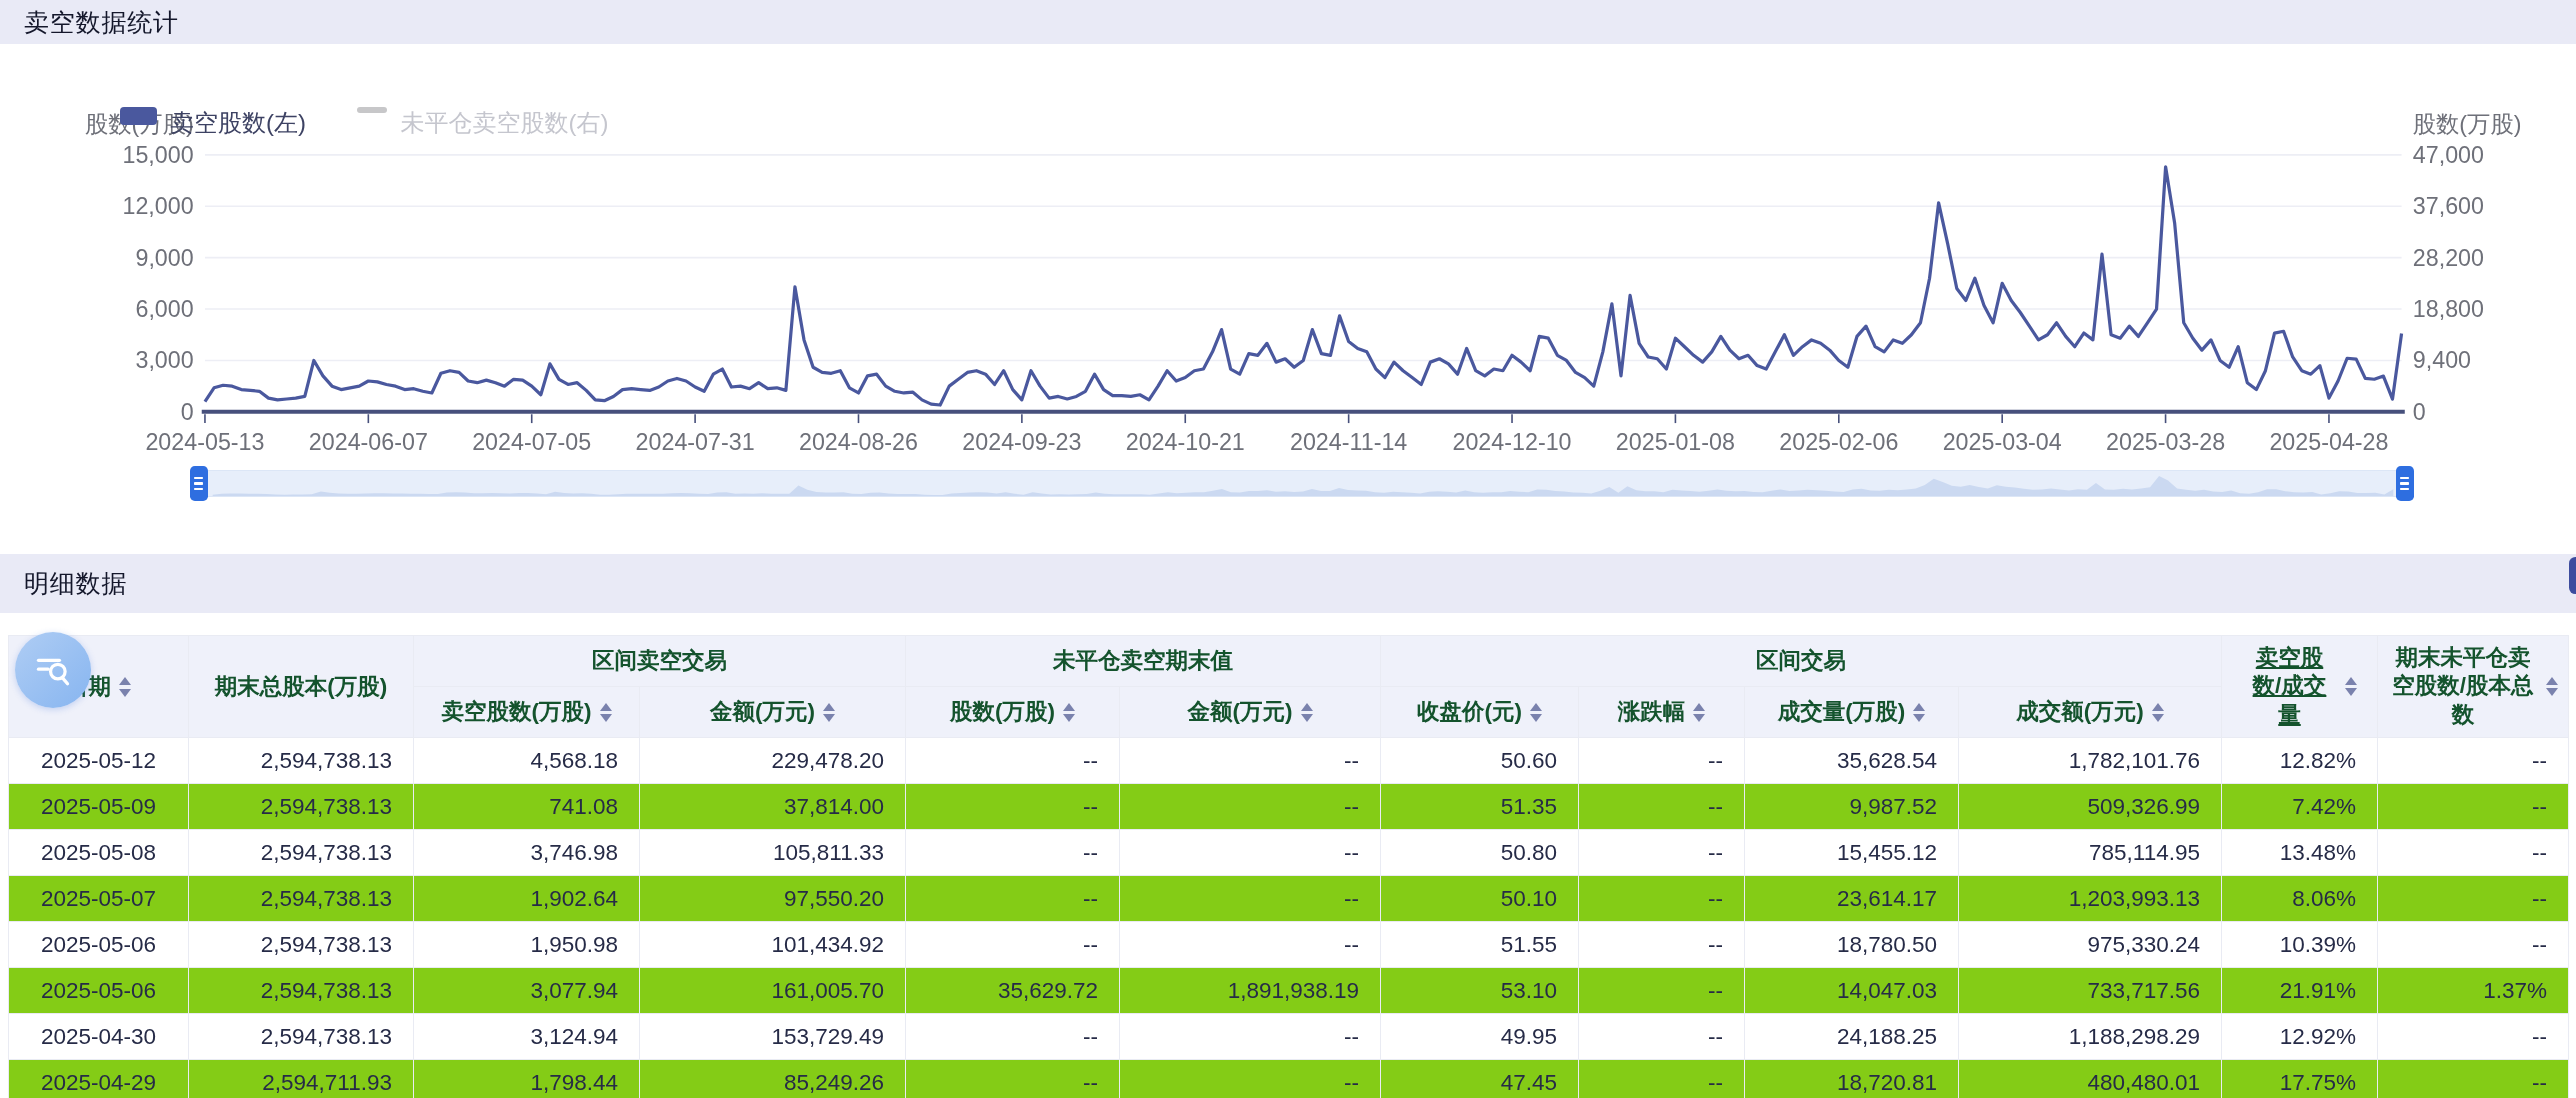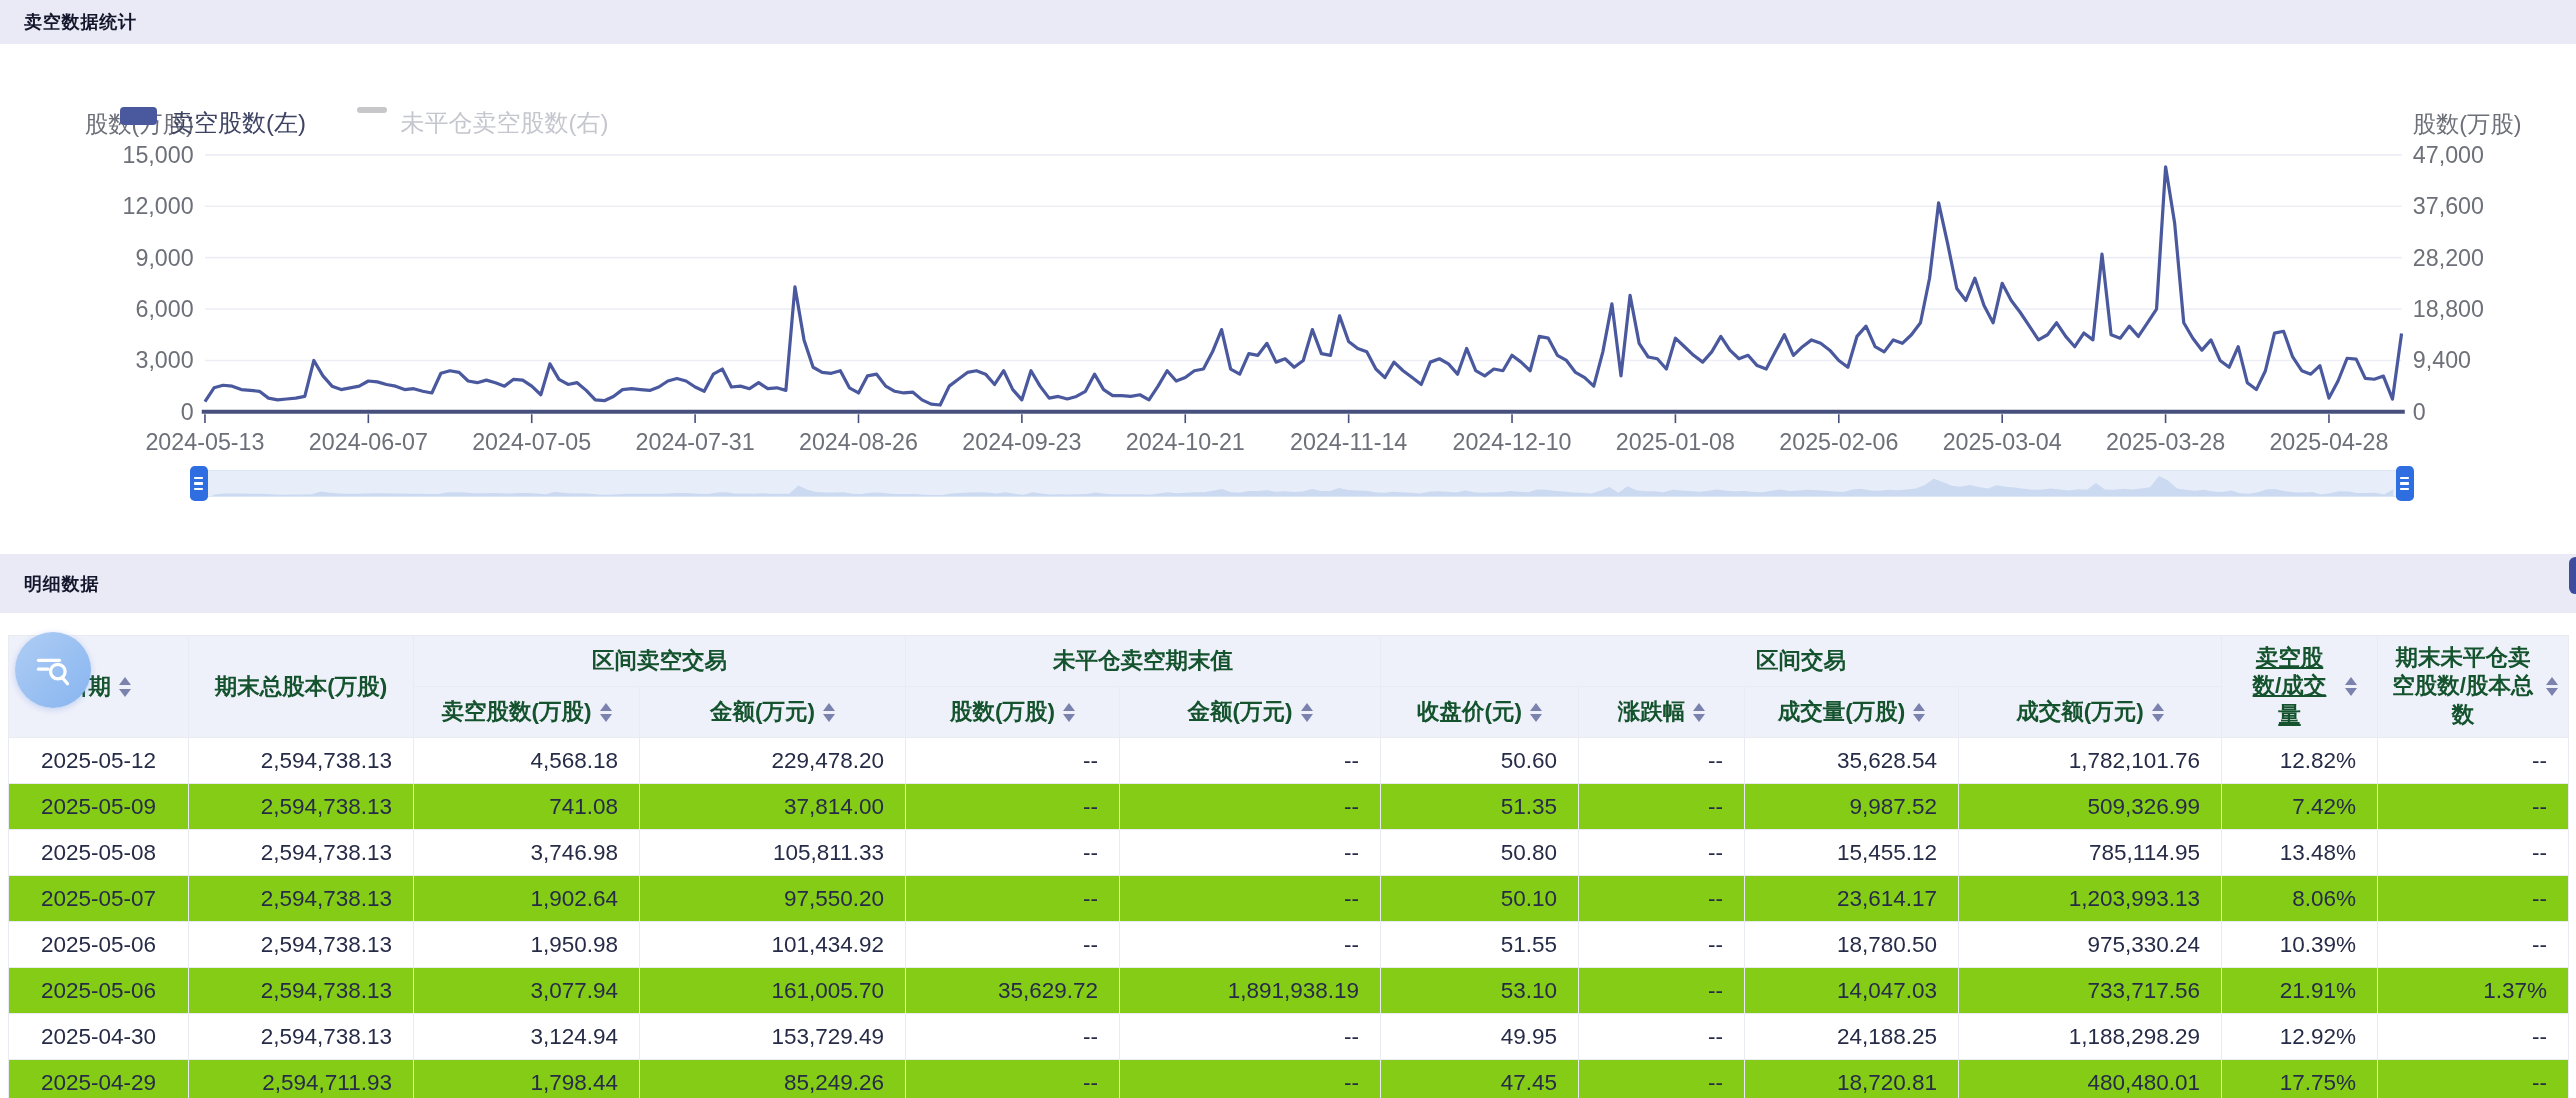--- a/index.html
+++ b/index.html
@@ -2,21 +2,21 @@
 <html style="font-size:13px"><head>
 <meta charset="utf-8">
 <style>
   * { margin:0; padding:0; box-sizing:border-box; }
   html,body { width:2576px; height:1098px; overflow:hidden; background:#fff;
     font-family:"Liberation Sans","DejaVu Sans",sans-serif; }
   .page { position:relative; width:2576px; height:1098px; background:#fff; }
 
   
   .band { height:44px; background:#E9EAF6; display:flex; align-items:center; padding-left:24px; }
-  .band .band-title { font-size:18px; font-weight:700; color:#14172B; letter-spacing:0.8px; }
+  .band .band-title { font-size:25px; font-weight:400; color:#14172B; letter-spacing:0.8px; }
   .band2 { height:59px; position:relative; }
 
   
   .chart-wrap { position:relative; width:2576px; height:510px; background:#fff; }
   .legend { position:absolute; left:120px; top:63px; display:flex; align-items:center; gap:51px; }
   .legend-item { display:flex; gap:13px; cursor:pointer; }
   .legend-swatch { width:37px; height:17.7px; border-radius:4px; }
   .legend-dash { width:30.5px; height:6.4px; border-radius:3.2px; }
   .legend-label { font-size:24px; }
   #chart-svg { position:absolute; left:0; top:0; }

